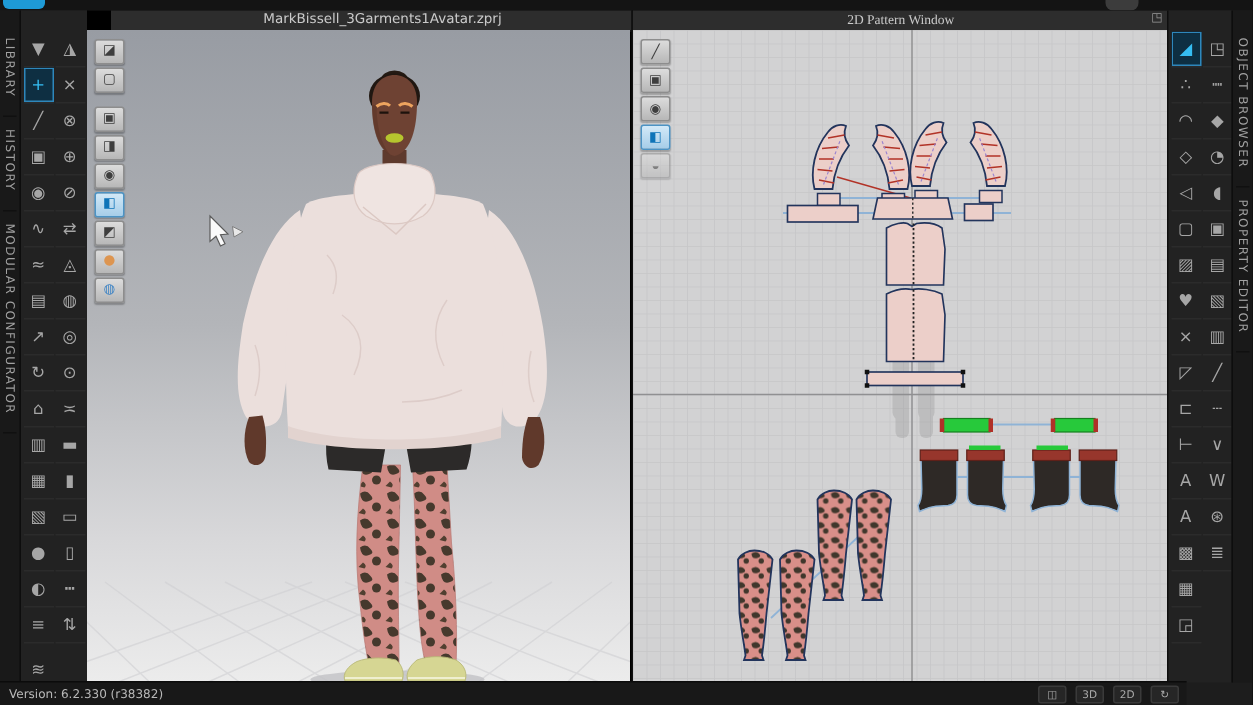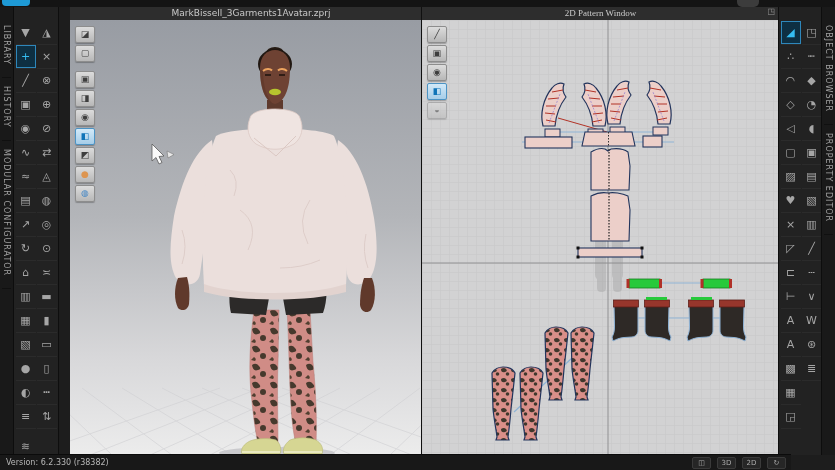--- a/index.html
+++ b/index.html
@@ -23,21 +23,21 @@
   .toolcol{position:absolute;top:14px;width:21px;display:flex;flex-direction:column;align-items:center;}
   #ltool-a{left:1px;} #ltool-b{left:22px;}
   #rtool-a{left:1px;} #rtool-b{left:22px;}
   .tbtn{width:20px;height:24px;display:flex;align-items:center;justify-content:center;border-bottom:1px solid #2b2b2b;cursor:pointer;box-sizing:border-box;}
   .tbtn .glyph{font-size:11px;color:#a6a6a6;line-height:1;}
   .tbtn.sel{background:#0e2f42;box-shadow:inset 0 0 0 1px #2e87bb;}
   .tbtn.sel .glyph{color:#35bdf2;}
 
   
   .window{position:absolute;top:7px;bottom:15px;background:#000;}
-  #win3d{left:70px;width:362px;}
+  #win3d{left:58px;width:362px;padding-left:16px;}
   #win2d{left:421px;width:357px;border-left:1px solid #101010;box-sizing:content-box;font-family:Liberation Serif, serif;}
   .titlebar{height:13px;background:#2d2d2d;border-bottom:1px solid #151515;display:flex;align-items:center;justify-content:center;position:relative;}
   .titlebar .title{font-size:9px;color:#cacaca;line-height:13px;}
   .popout{position:absolute;right:4px;top:0px;font-size:8px;color:#999;cursor:pointer;}
   .viewport{position:absolute;left:0;top:13px;right:0;bottom:0;overflow:hidden;}
 
   
   .floattb{position:absolute;left:5px;top:6px;display:flex;flex-direction:column;gap:2px;z-index:5;}
   .fbtn{width:18px;height:15px;border:1px solid #8d8d8d;border-radius:2px;background:linear-gradient(#dcdcdc,#b7b7b7);display:flex;align-items:center;justify-content:center;cursor:pointer;box-shadow:0 1px 1px rgba(0,0,0,.25);}
   .fbtn .glyph{font-size:9px;color:#3e3e3e;line-height:1;}

